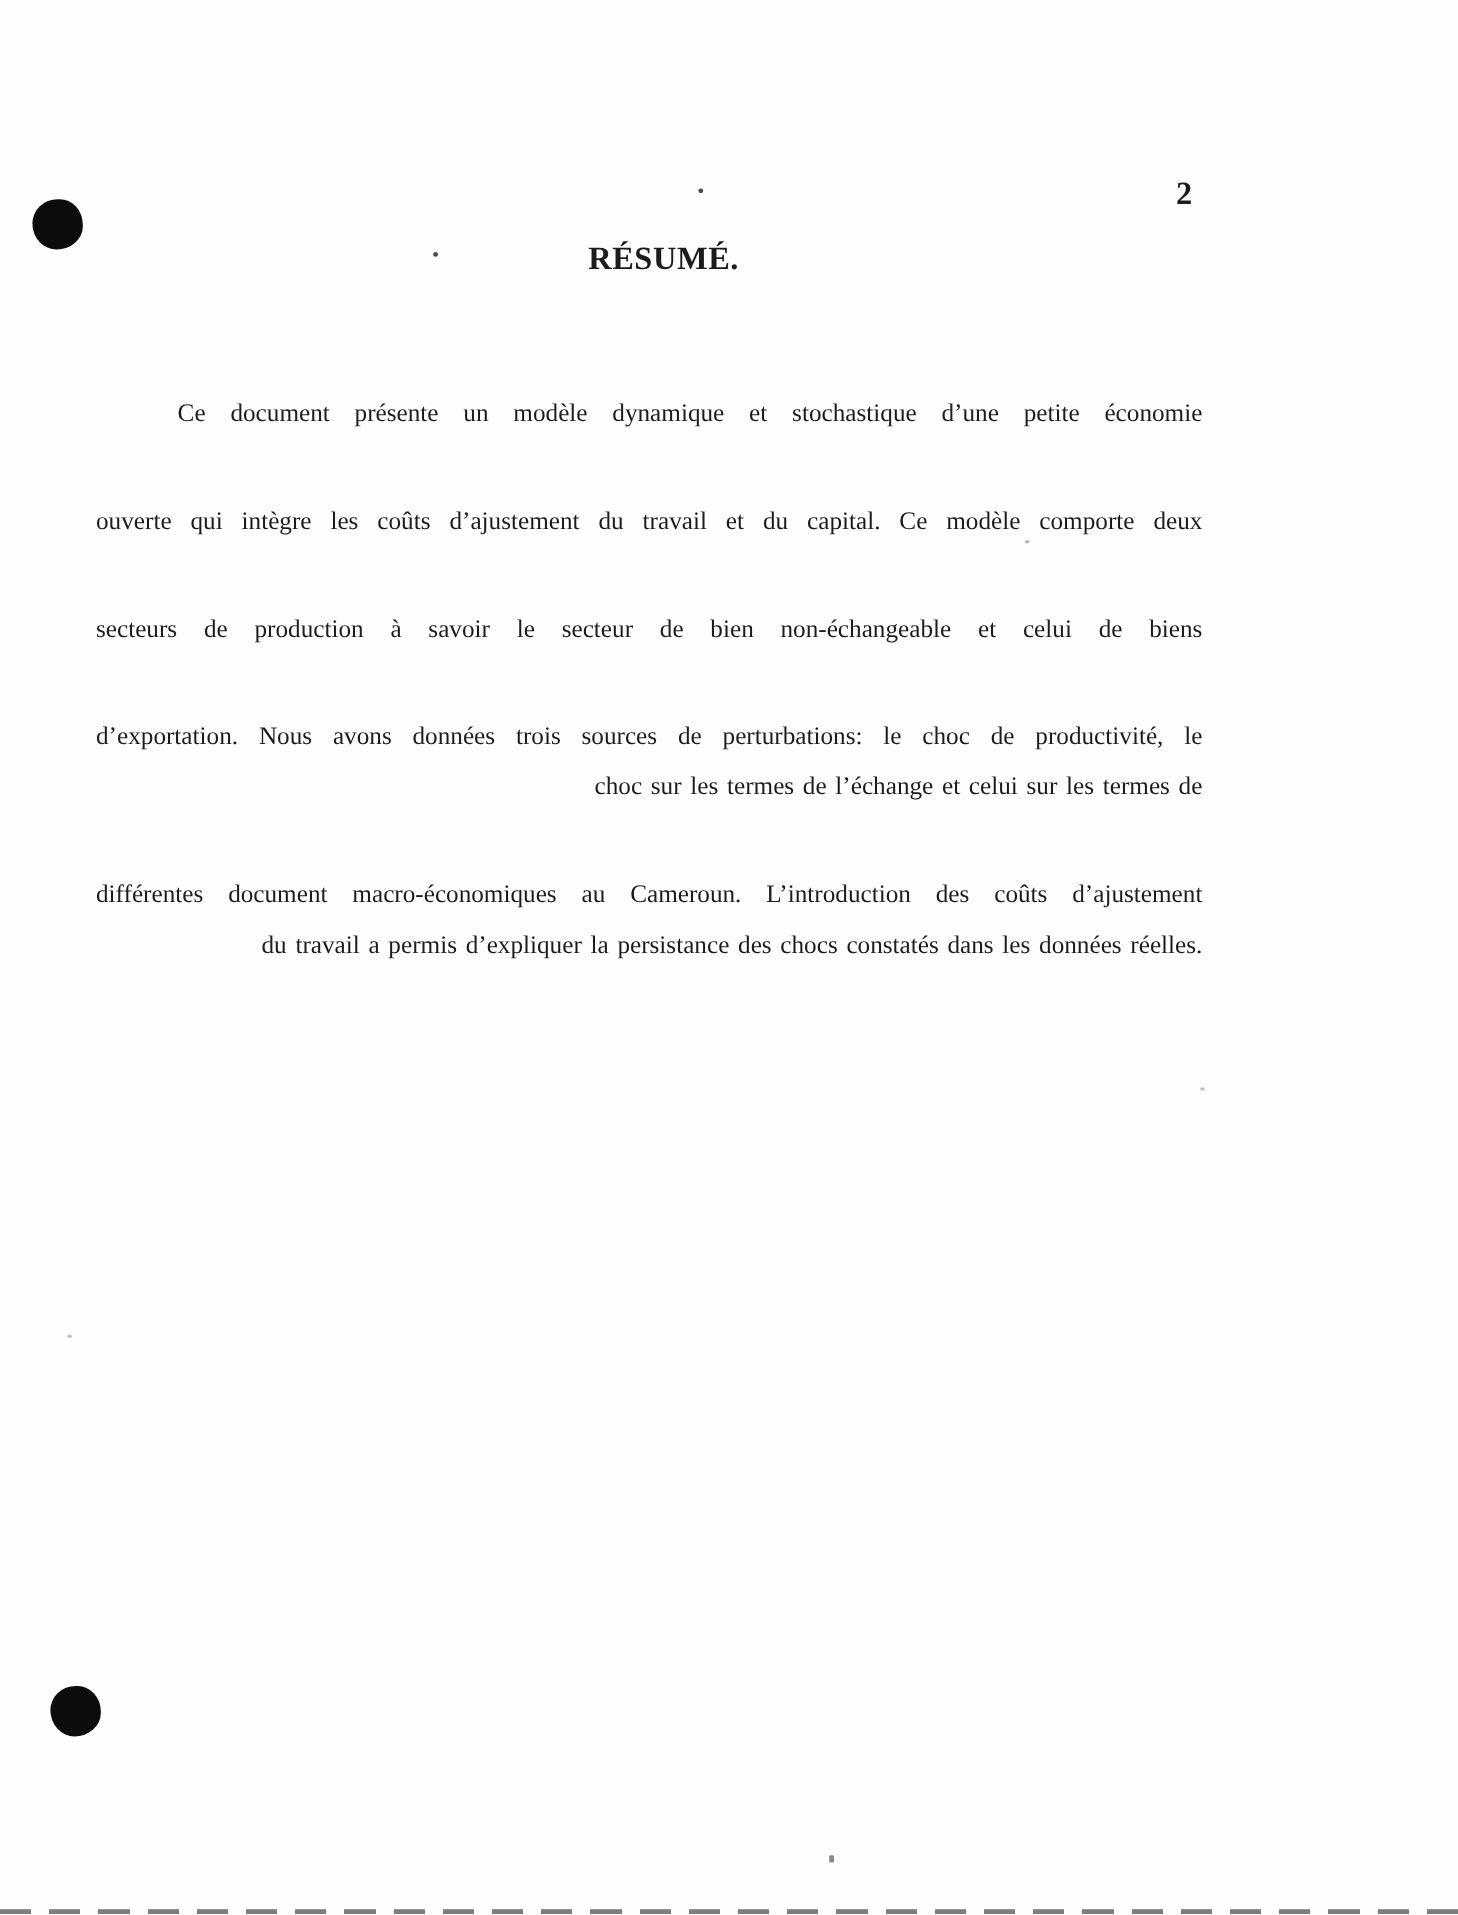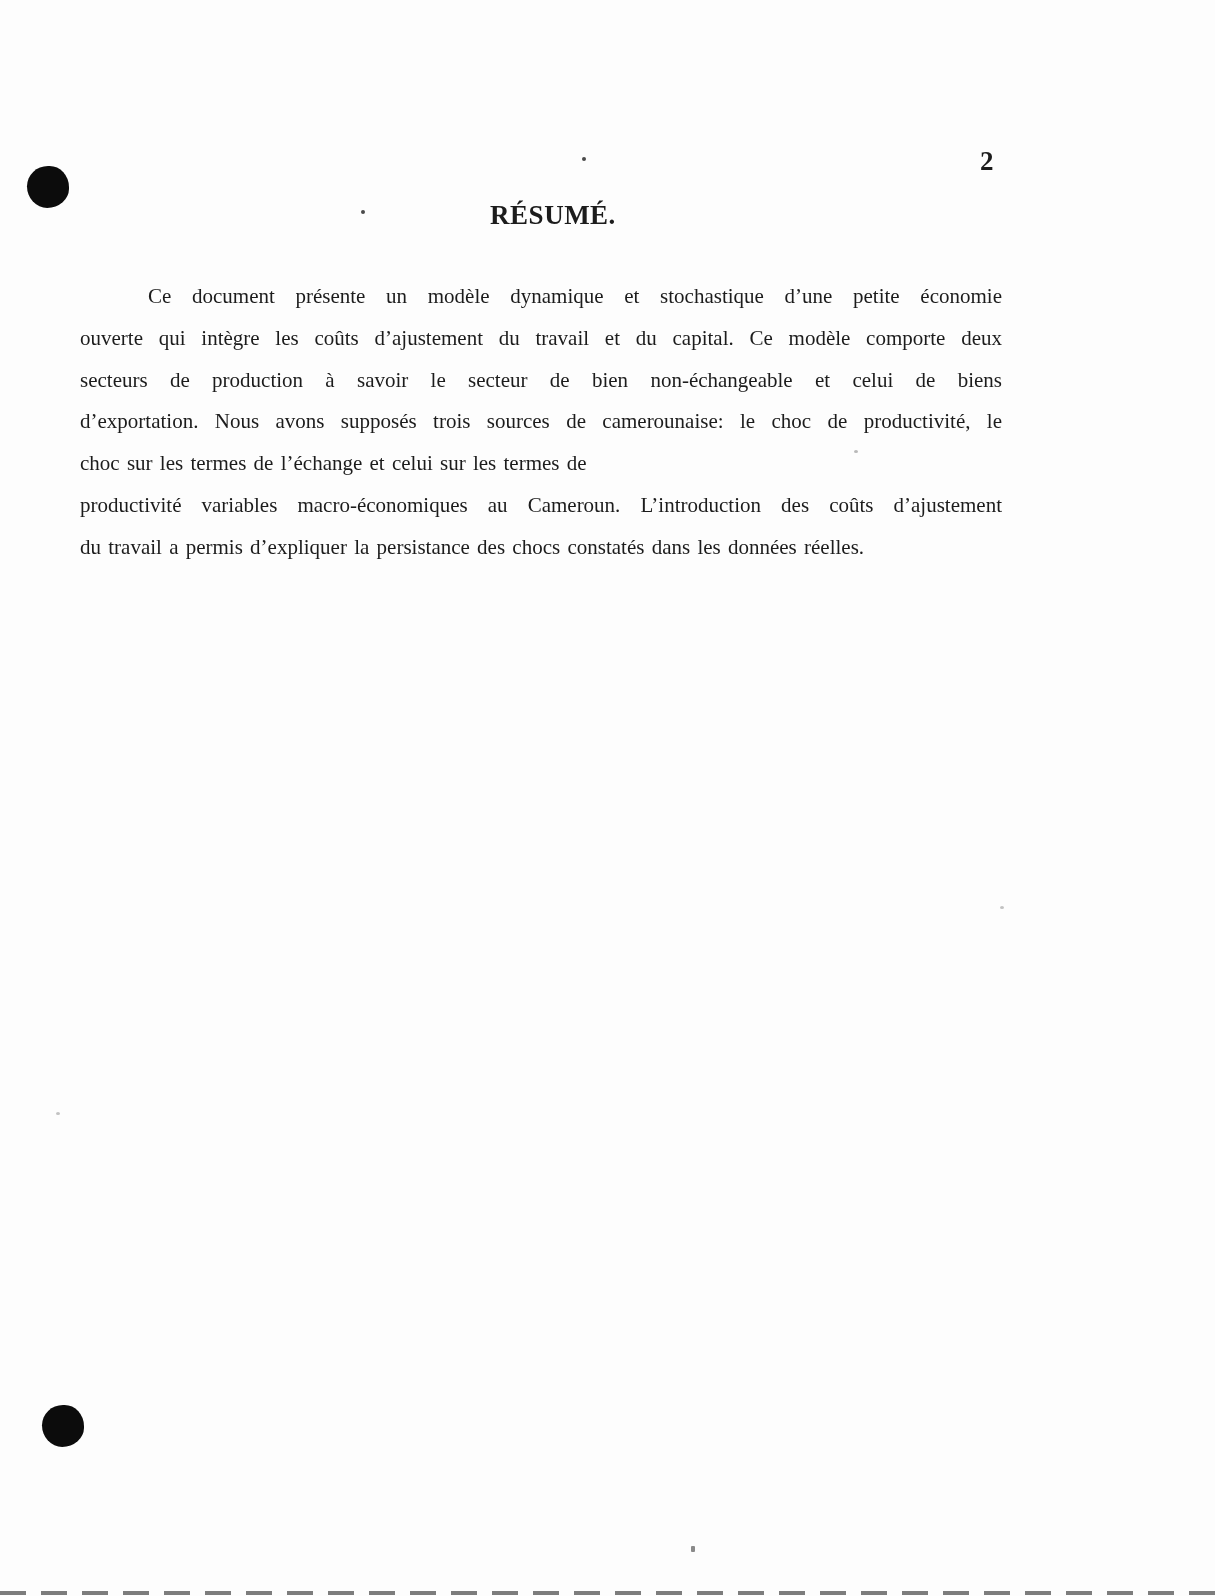--- a/index.html
+++ b/index.html
@@ -52,25 +52,26 @@
     position: absolute;
     left: 80px;
     top: 276px;
     width: 922px;
     font-size: 21px;
     line-height: 41.75px;
     word-spacing: 2px;
   }
   .text-line {
     white-space: normal;
-    text-align: left;
+    text-align: right;
   }
   .text-line.justified {
     text-align: justify;
     text-align-last: justify;
+    margin-top: 48px;
   }
   .text-line.indented {
     text-indent: 68px;
   }
 
   
   .speck {
     position: absolute;
     background: #6f6f6f;
     border-radius: 50%;
@@ -105,23 +106,23 @@
   <span class="hole hole-bottom"></span>
 
   <div class="page-number">2</div>
 
   <h1 class="title">RÉSUMÉ.</h1>
 
   <div class="body-text">
       <div class="text-line justified indented">Ce document présente un modèle dynamique et stochastique d’une petite économie</div>
       <div class="text-line justified">ouverte qui intègre les coûts d’ajustement du travail et du capital.  Ce modèle comporte deux</div>
       <div class="text-line justified">secteurs de production à savoir le secteur de bien non-échangeable et celui de biens</div>
-      <div class="text-line justified">d’exportation. Nous avons supposés trois sources de camerounaise: le choc de productivité, le</div>
+      <div class="text-line justified">d’exportation. Nous avons données trois sources de perturbations: le choc de productivité, le</div>
       <div class="text-line">choc sur les termes de l’échange et celui sur les termes de</div>
-      <div class="text-line justified">productivité variables macro-économiques au Cameroun.  L’introduction des coûts d’ajustement</div>
+      <div class="text-line justified">différentes document macro-économiques au Cameroun.  L’introduction des coûts d’ajustement</div>
       <div class="text-line">du travail a permis d’expliquer la persistance des chocs constatés dans les données réelles.</div>
     </div>
 
   <span class="speck s1"></span>
   <span class="speck s2"></span>
   <span class="speck s3"></span>
   <span class="speck s4"></span>
   <span class="speck s5"></span>
   <span class="speck s6"></span>
 

